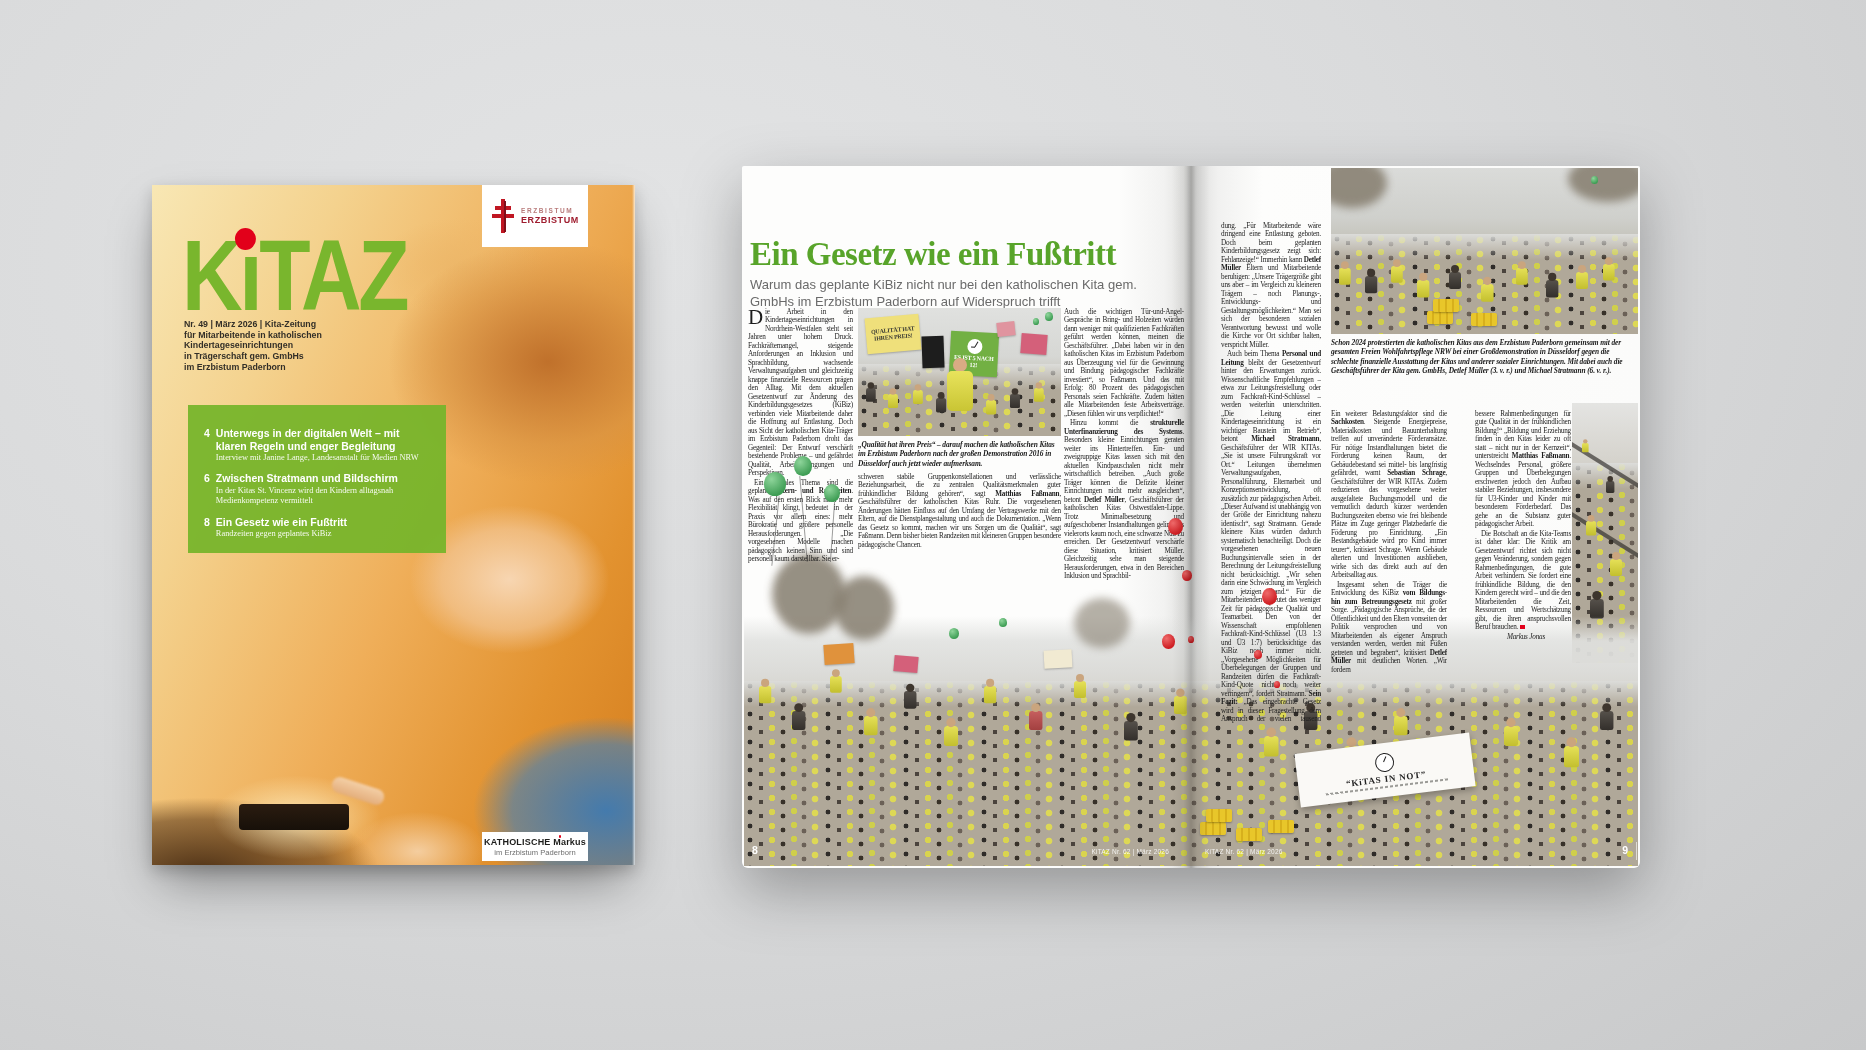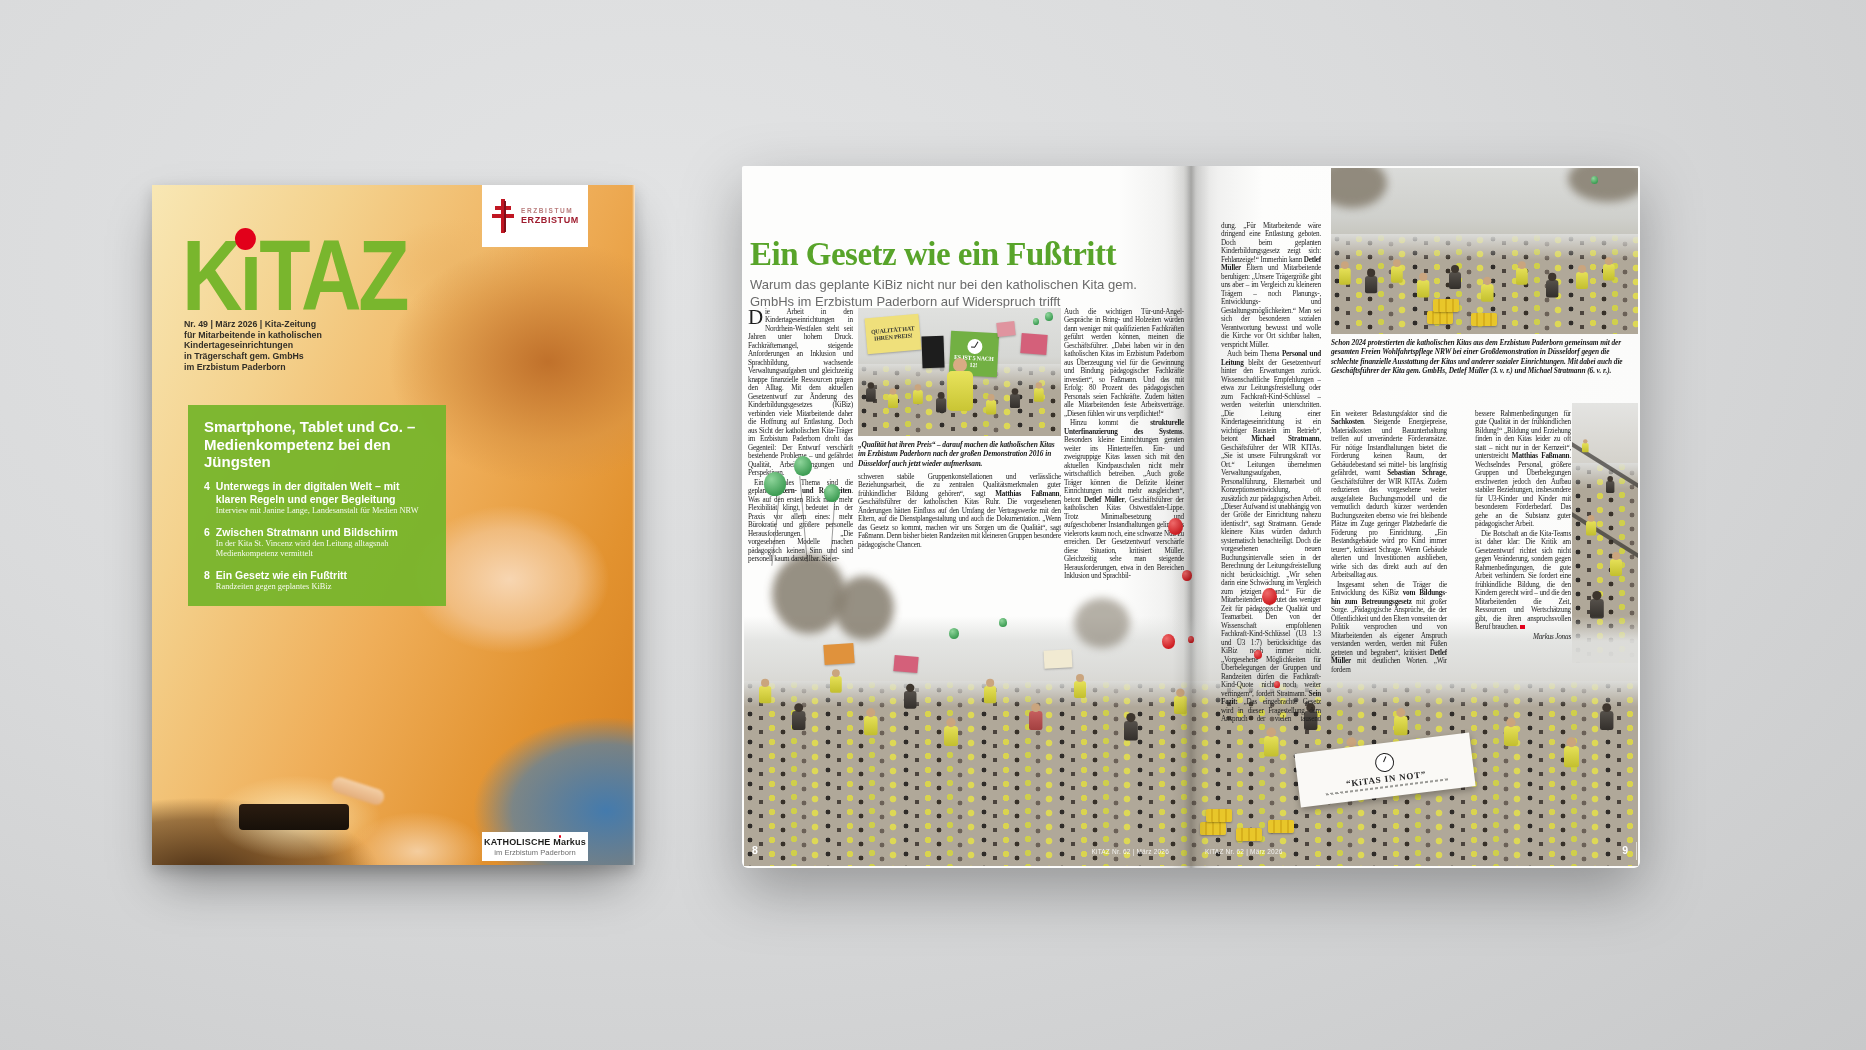--- a/index.html
+++ b/index.html
@@ -86,21 +86,21 @@
   .c1-8{left:6px;top:142px;width:105px;height:372px;}
   .c2-8{left:116px;top:142px;width:203px;}
   .c3-8{left:322px;top:142px;width:120px;height:372px;}
   .caption{font-family:"Liberation Serif",serif;font-weight:700;font-style:italic;
     font-size:7.4px;line-height:1.25;letter-spacing:-.1px;color:#181818;text-align:left;}
   .mid-caption{margin:4px 0 5px 0;}
   .c1-9{left:30px;top:56px;width:100px;height:502px;}
   .cap-9{position:absolute;left:140px;top:172px;width:302px;z-index:3;}
   .c2-9{left:140px;top:244px;width:116px;height:310px;}
   .c3-9{left:284px;top:244px;width:96px;height:330px;}
-  .author{font-style:italic;margin-top:9px;text-align:right;}
+  .author{font-style:italic;margin-top:9px;text-align:center;}
   .end-mark{display:inline-block;width:4.5px;height:4.5px;background:#e2001a;margin-left:2px;}
 
   
   .midphoto{position:relative;width:203px;height:128px;overflow:hidden;
     background:linear-gradient(180deg,#e0e1df 0%,#d6d7d4 38%,#c2beb2 62%,#a9a192 100%);}
   .topphoto{position:absolute;left:140px;top:2px;right:2px;height:166px;overflow:hidden;z-index:2;
     background:linear-gradient(180deg,#dadbd9 0%,#cfd0cc 30%,#bcb8ac 55%,#9e9685 100%);}
   .stairsphoto{position:absolute;right:2px;top:237px;width:66px;height:260px;overflow:hidden;z-index:2;
     background:linear-gradient(180deg,#e4e4e2 0%,#c9c5bb 40%,#a79f90 100%);}
   .rail{position:absolute;left:-10px;right:-10px;height:4px;background:rgba(45,42,38,.65);transform:rotate(32deg);}
@@ -180,33 +180,32 @@
     </span>
   </div>
 
   <div class="issue-info">Nr. 49 | März 2026 | Kita-Zeitung
 für Mitarbeitende in katholischen
 Kindertageseinrichtungen
 in Trägerschaft gem. GmbHs
 im Erzbistum Paderborn</div>
 
   <div class="toc-box">
-    <div class="toc-title">Smartphone, Tablet und Co. – Medienkompetenz bei den Jüngsten</div>
     <div class="toc-item">
       <span class="toc-num">4</span>
       <span>
         <div class="toc-item-title">Unterwegs in der digitalen Welt – mit klaren Regeln und enger Begleitung</div>
         <div class="toc-item-sub">Interview mit Janine Lange, Landesanstalt für Medien NRW</div>
       </span>
     </div>
     <div class="toc-item">
       <span class="toc-num">6</span>
       <span>
         <div class="toc-item-title">Zwischen Stratmann und Bildschirm</div>
-        <div class="toc-item-sub">In der Kita St. Vincenz wird den Leitung alltagsnah Medienkompetenz vermittelt</div>
+        <div class="toc-item-sub">In der Kitas St. Vincenz wird den Kindern alltagsnah Medienkompetenz vermittelt</div>
       </span>
     </div>
     <div class="toc-item">
       <span class="toc-num">8</span>
       <span>
         <div class="toc-item-title">Ein Gesetz wie ein Fußtritt</div>
         <div class="toc-item-sub">Randzeiten gegen geplantes KiBiz</div>
       </span>
     </div>
   </div>

